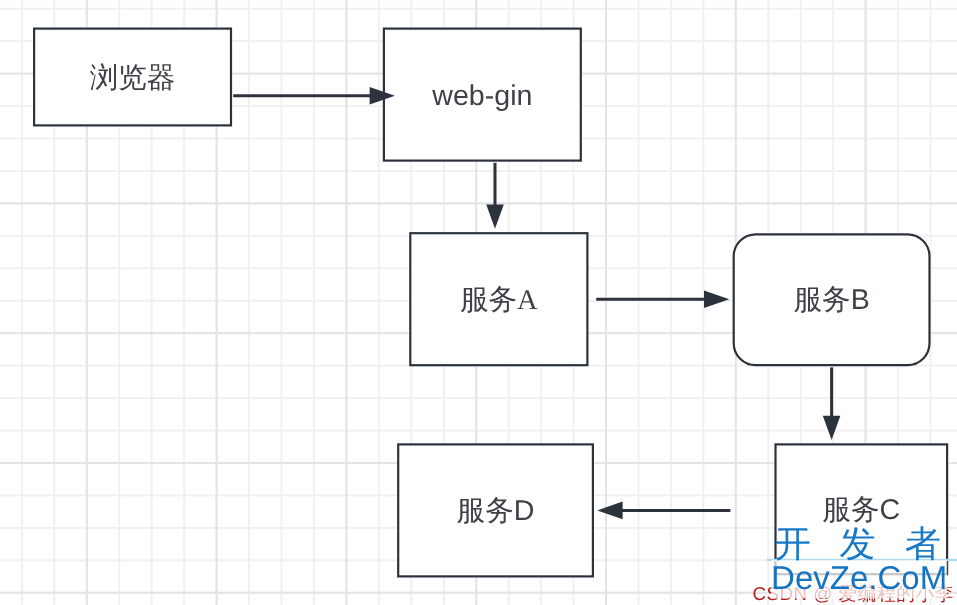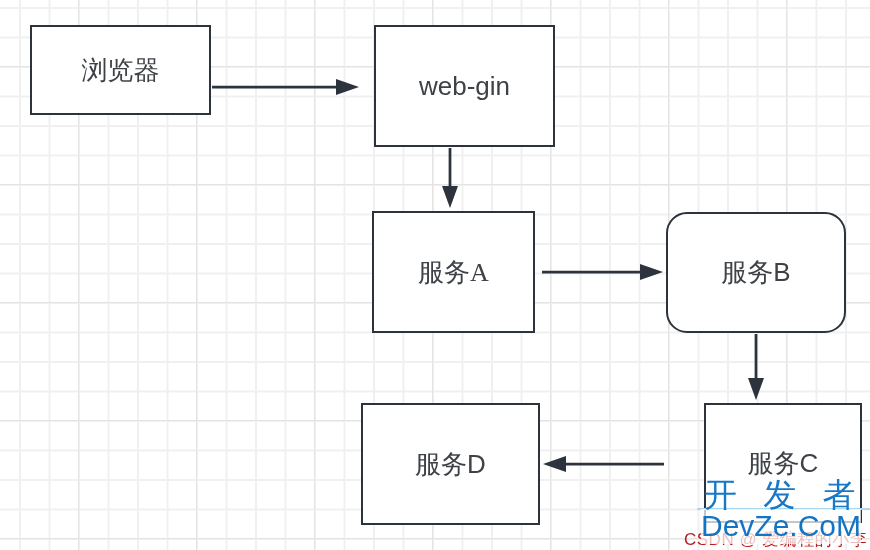--- a/index.html
+++ b/index.html
@@ -18,21 +18,21 @@
     background-size:118px 118px,118px 118px,29.5px 29.5px,29.5px 29.5px;
     background-position:-40px -52px,-40px -52px,-10.5px -22.5px,-10.5px -22.5px;
   }
   .node{
     position:absolute;box-sizing:border-box;z-index:2;
     background:#ffffff;border:2px solid #2d333c;
     display:flex;align-items:center;justify-content:center;
     font-size:26px;color:#3e4247;white-space:nowrap;
   }
   #node-browser  {left:30px; top:25px; width:181px;height:90px;}
-  #node-webgin   {left:374px;top:25px; width:181px;height:122px;}
+  #node-webgin   {left:348px;top:25px; width:181px;height:122px;}
   #node-service-a{left:372px;top:211px;width:163px;height:122px;font-family:Liberation Serif, serif;}
   #node-service-b{left:666px;top:212px;width:180px;height:121px;border-radius:21px;}
   #node-service-c{left:704px;top:403px;width:158px;height:120px;}
   #node-service-d{left:361px;top:403px;width:179px;height:122px;justify-content:center;}
   svg.edges{position:absolute;inset:0;z-index:3;pointer-events:none;}
   .wm-underline{position:absolute;left:697px;top:508px;width:173px;height:2px;
     background:#a9d9ef;z-index:4;}
   .wm-gray{position:absolute;left:684px;top:531px;font-size:17px;color:#b91c1c;
     letter-spacing:.5px;white-space:nowrap;z-index:5;line-height:1.1;text-align:center;}
   .wm-site{position:absolute;left:701px;top:509px;font-size:30px;font-weight:normal;

